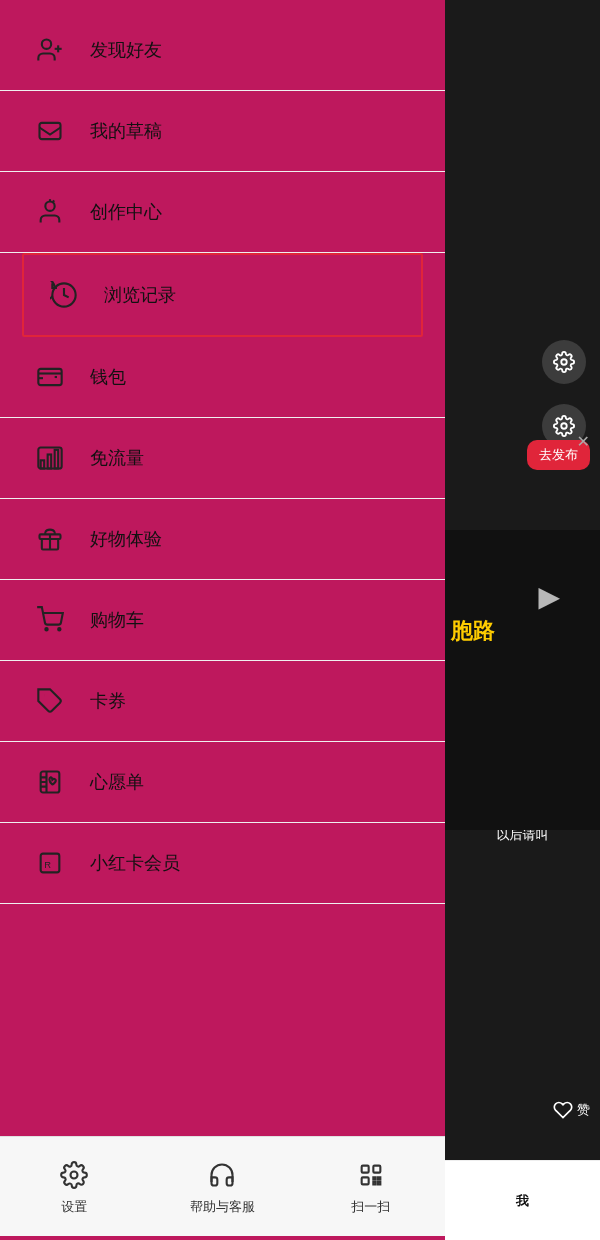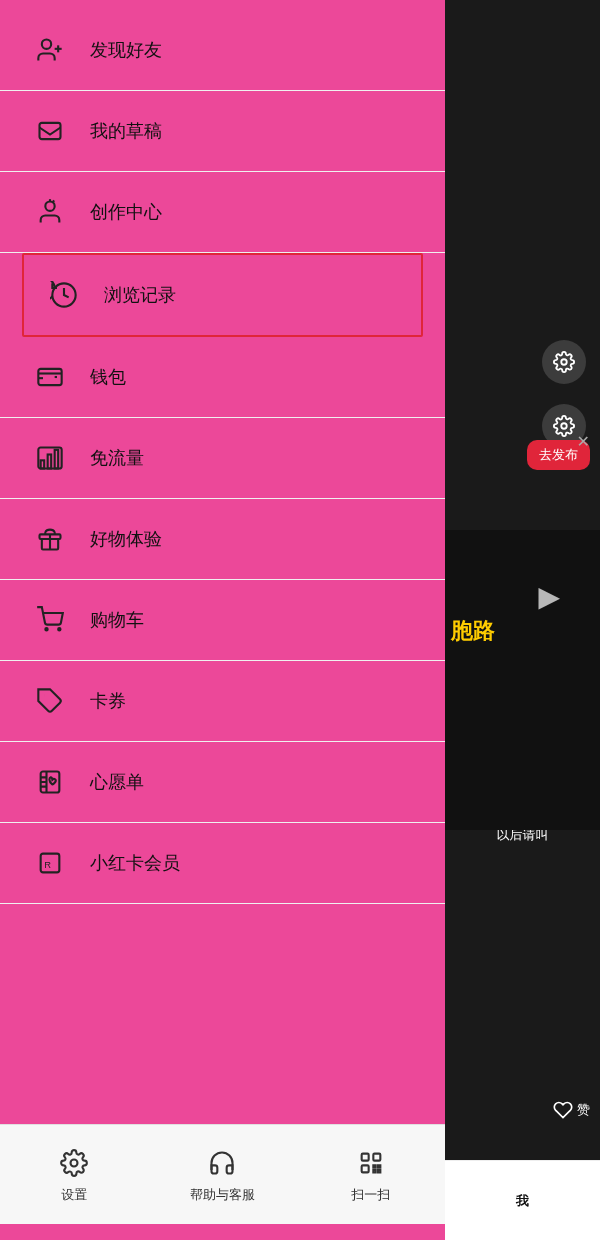--- a/index.html
+++ b/index.html
@@ -190,21 +190,21 @@
       color: #111;
     }
 
     
     .menu-panel {
       position: absolute;
       left: 0;
       top: 0;
       width: 445px;
       height: 1240px;
-      background: #ec4899;
+      background: #be185d;
       z-index: 5;
     }
 
     .menu-item {
       display: flex;
       align-items: center;
       padding: 20px 30px;
       border-bottom: 1px solid #f0f0f0;
       cursor: pointer;
       position: relative;
@@ -233,21 +233,21 @@
     }
 
     .menu-label {
       font-size: 18px;
       color: #111;
     }
 
     
     .footer-bar {
       position: absolute;
-      bottom: 16px;
+      bottom: 4px;
       left: 0;
       width: 445px;
       height: 100px;
       background: #f7f7f7;
       border-top: 1px solid #e0e0e0;
       display: flex;
       align-items: center;
       justify-content: center;
       z-index: 10;
     }

